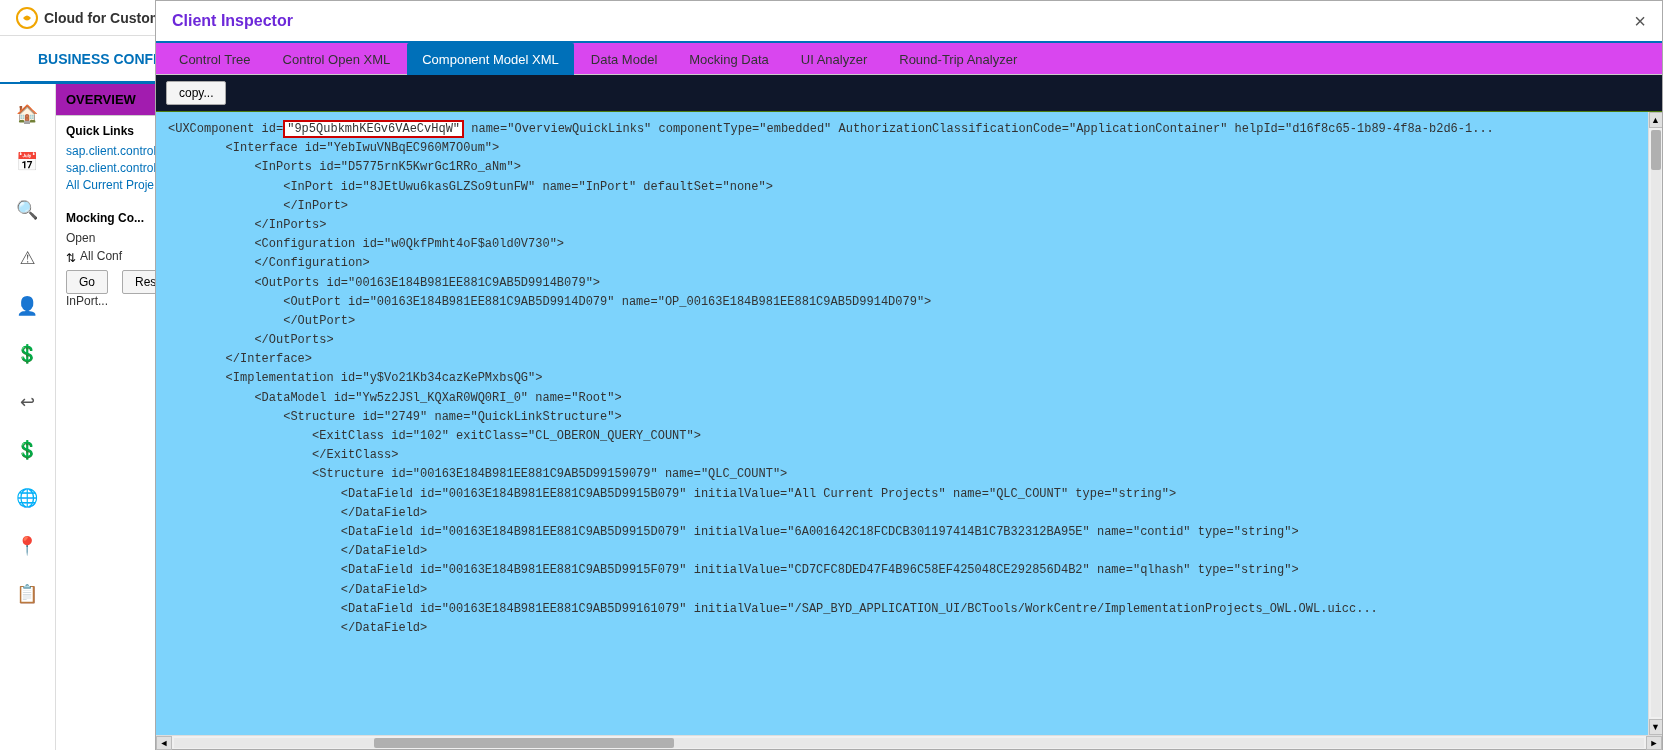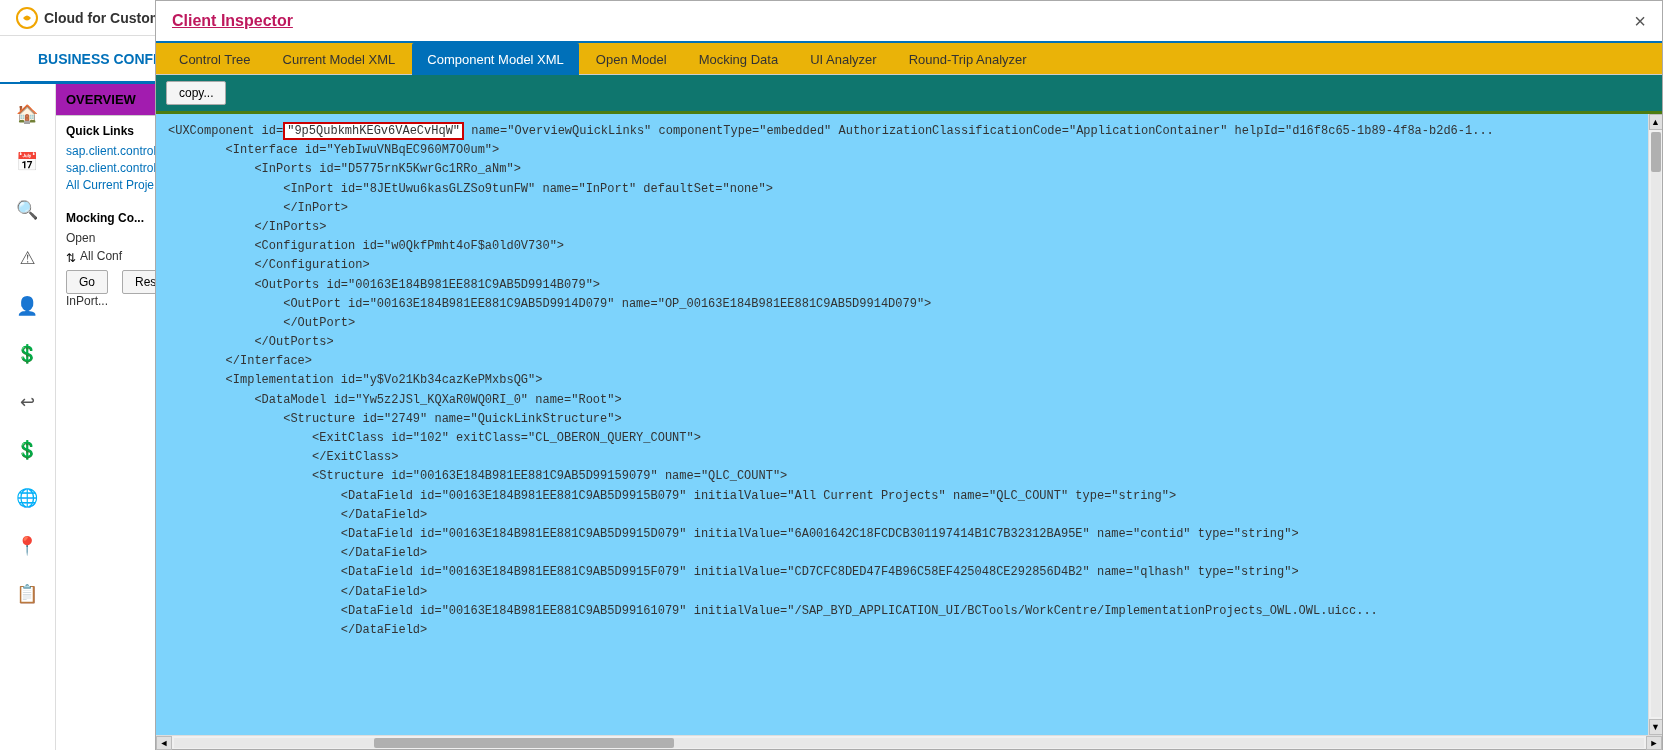--- a/index.html
+++ b/index.html
@@ -111,36 +111,35 @@
       display: flex;
       align-items: center;
       justify-content: space-between;
       padding: 10px 16px;
       background: #fff;
       border-bottom: 2px solid #0070b9;
     }
     .dialog-title {
       font-size: 16px;
       font-weight: bold;
-      color: #be185d;
-      text-decoration: underline;
+      color: #6d28d9;
     }
     .dialog-close {
       font-size: 20px;
       cursor: pointer;
       color: #555;
       line-height: 1;
     }
 
     
     .tab-bar {
       display: flex;
       align-items: center;
       border-bottom: 1px solid #ccc;
-      background: #eab308;
+      background: #d946ef;
       padding: 0 8px;
       gap: 2px;
     }
     .tab {
       padding: 8px 14px;
       cursor: pointer;
       font-size: 13px;
       color: #333;
       border: 1px solid transparent;
       border-bottom: none;
@@ -151,22 +150,22 @@
       background: #0070b9;
       color: #fff;
       border-color: #0070b9;
       border-radius: 2px 2px 0 0;
       text-align: right;
     }
 
     
     .dialog-toolbar {
       padding: 6px 10px;
-      border-bottom: 3px solid #4d7c0f;
-      background: #0f766e;
+      border-bottom: 1px solid #4d7c0f;
+      background: #0f172a;
     }
     .copy-btn {
       padding: 4px 12px;
       background: #f5f5f5;
       border: 1px solid #aaa;
       cursor: pointer;
       font-size: 12px;
       border-radius: 2px;
     }
 
@@ -375,27 +374,27 @@
     <div class="dialog-header">
       <span class="dialog-title">Client Inspector</span>
       <span class="dialog-close">×</span>
     </div>
 
     <div class="tab-bar">
       <div class="tab">
         <span>Control Tree</span>
       </div>
       <div class="tab">
-        <span>Current Model XML</span>
+        <span>Control Open XML</span>
       </div>
       <div class="tab active">
         <span>Component Model XML</span>
       </div>
       <div class="tab">
-        <span>Open Model</span>
+        <span>Data Model</span>
       </div>
       <div class="tab">
         <span>Mocking Data</span>
       </div>
       <div class="tab">
         <span>UI Analyzer</span>
       </div>
       <div class="tab">
         <span>Round-Trip Analyzer</span>
       </div>

